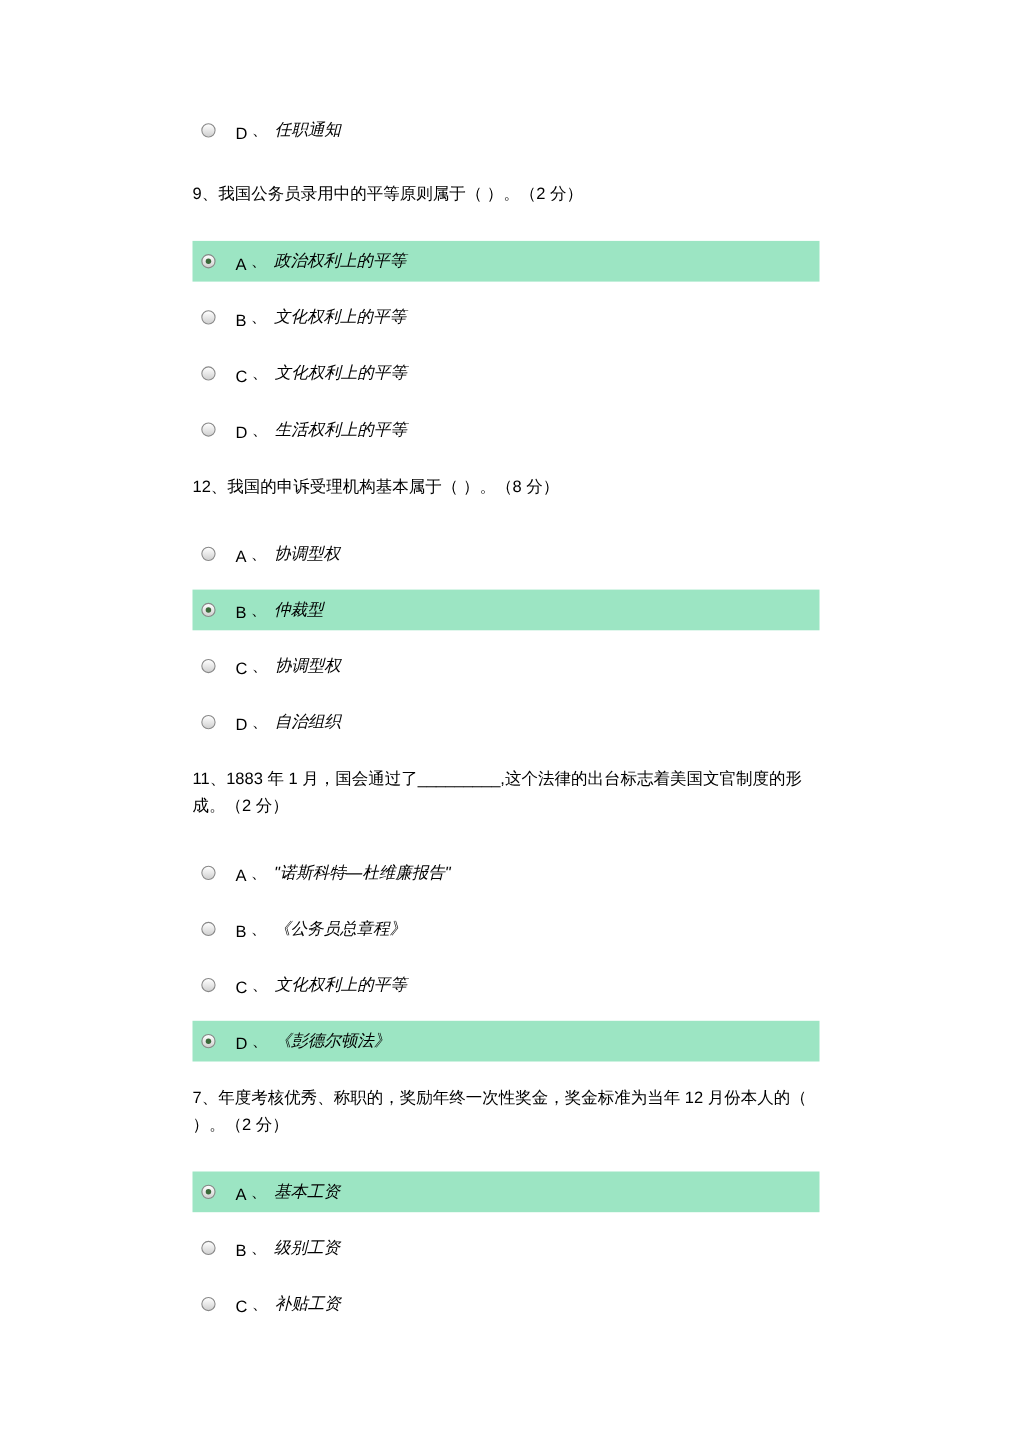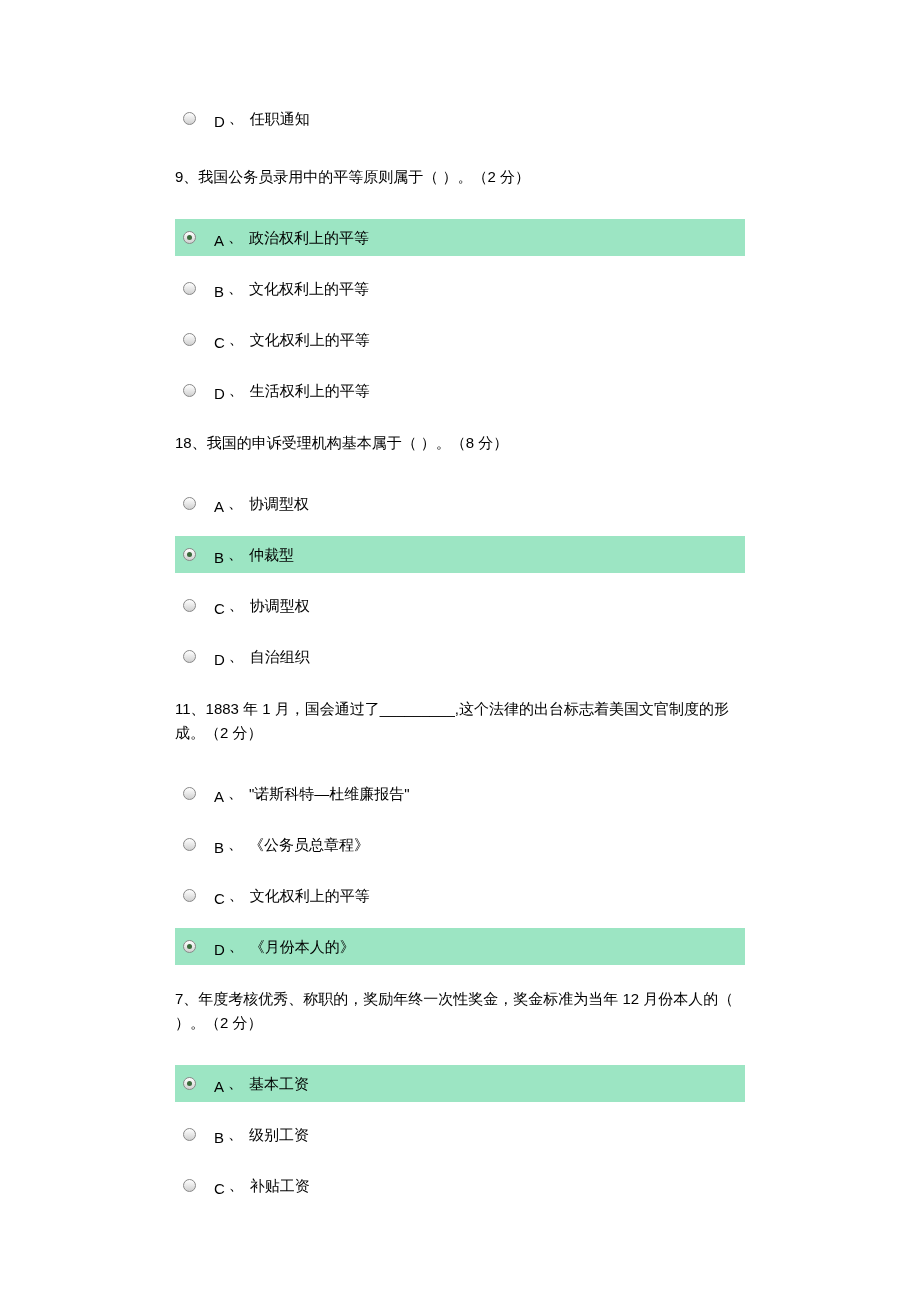--- a/index.html
+++ b/index.html
@@ -55,20 +55,21 @@
       font-family: Arial, sans-serif;
       margin-right: 4px;
       position: relative;
       top: 3px;
     }
     .option-sep {
       margin-right: 6px;
     }
     .option-text {
       line-height: 1.4;
+      font-style: italic;
     }
     .orphan-option {
       margin-bottom: 28px;
     }
   </style>
 </head>
 <body>
 
 <div class="option orphan-option">
   <span class="radio"></span>
@@ -99,21 +100,21 @@
   <span class="option-text">文化权利上的平等</span>
 </div>
 <div class="option">
   <span class="radio"></span>
   <span class="option-letter">D</span>
   <span class="option-sep">、</span>
   <span class="option-text">生活权利上的平等</span>
 </div>
 
 <div class="question-text">
-  <span>18</span><span>、</span><span>我国的申诉受理机构基本属于（ ）。（8 分）</span>
+  <span>12</span><span>、</span><span>我国的申诉受理机构基本属于（ ）。（8 分）</span>
 </div>
 <div class="option first-of-group">
   <span class="radio"></span>
   <span class="option-letter">A</span>
   <span class="option-sep">、</span>
   <span class="option-text">协调型权</span>
 </div>
 <div class="option selected">
   <span class="radio checked"></span>
   <span class="option-letter">B</span>
@@ -151,21 +152,21 @@
 <div class="option">
   <span class="radio"></span>
   <span class="option-letter">C</span>
   <span class="option-sep">、</span>
   <span class="option-text">文化权利上的平等</span>
 </div>
 <div class="option selected">
   <span class="radio checked"></span>
   <span class="option-letter">D</span>
   <span class="option-sep">、</span>
-  <span class="option-text">《月份本人的》</span>
+  <span class="option-text">《彭德尔顿法》</span>
 </div>
 
 <div class="question-text">
   <span>7</span><span>、</span><span>年度考核优秀、称职的，奖励年终一次性奖金，奖金标准为当年 12 月份本人的（ ）。（2 分）</span>
 </div>
 <div class="option selected first-of-group">
   <span class="radio checked"></span>
   <span class="option-letter">A</span>
   <span class="option-sep">、</span>
   <span class="option-text">基本工资</span>

